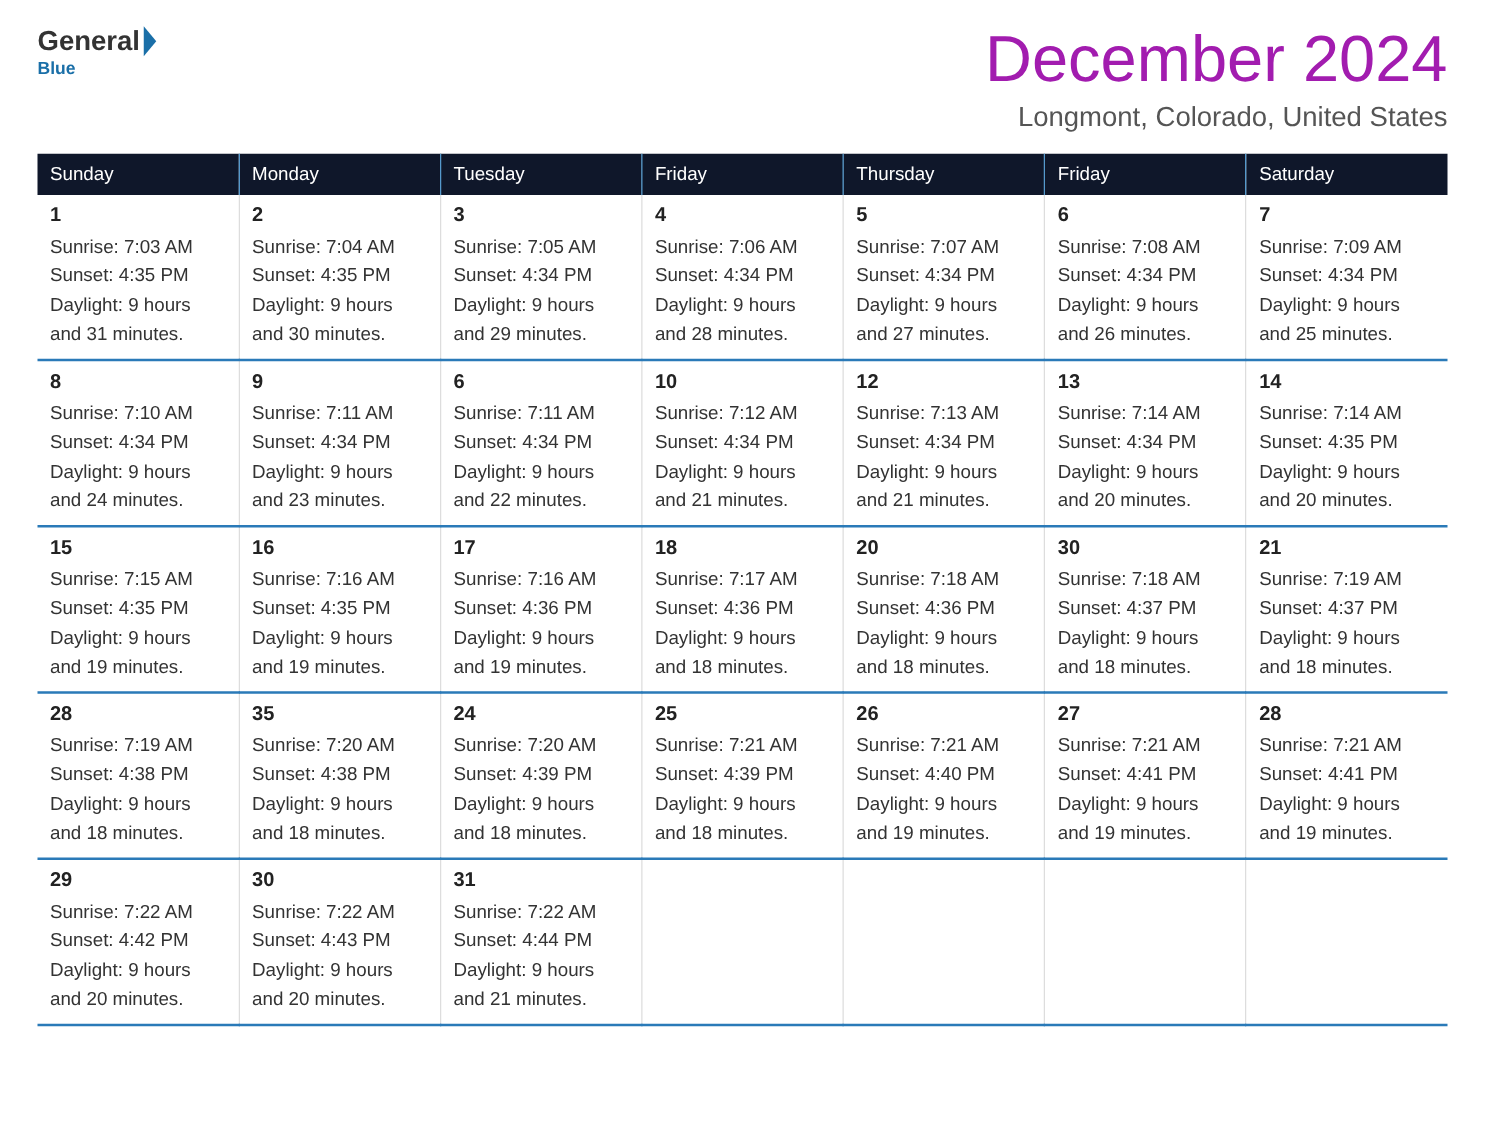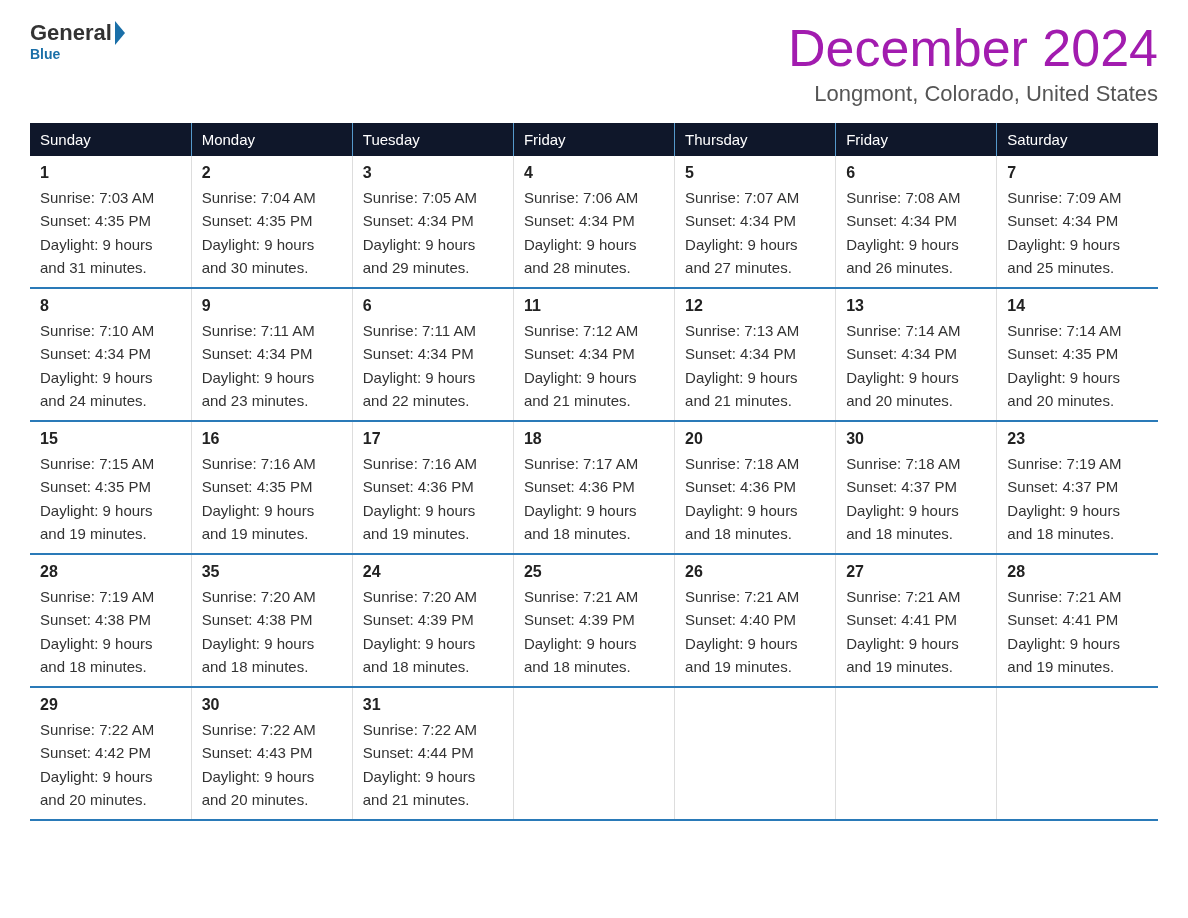--- a/index.html
+++ b/index.html
@@ -164,21 +164,21 @@
         </td>
         <td>
           <div class="day-number">9</div>
           <div class="day-info">Sunrise: 7:11 AM<br>Sunset: 4:34 PM<br>Daylight: 9 hours<br>and 23 minutes.</div>
         </td>
         <td>
           <div class="day-number">6</div>
           <div class="day-info">Sunrise: 7:11 AM<br>Sunset: 4:34 PM<br>Daylight: 9 hours<br>and 22 minutes.</div>
         </td>
         <td>
-          <div class="day-number">11</div>
+          <div class="day-number">10</div>
           <div class="day-info">Sunrise: 7:12 AM<br>Sunset: 4:34 PM<br>Daylight: 9 hours<br>and 21 minutes.</div>
         </td>
         <td>
           <div class="day-number">12</div>
           <div class="day-info">Sunrise: 7:13 AM<br>Sunset: 4:34 PM<br>Daylight: 9 hours<br>and 21 minutes.</div>
         </td>
         <td>
           <div class="day-number">13</div>
           <div class="day-info">Sunrise: 7:14 AM<br>Sunset: 4:34 PM<br>Daylight: 9 hours<br>and 20 minutes.</div>
         </td>
@@ -206,21 +206,21 @@
         </td>
         <td>
           <div class="day-number">20</div>
           <div class="day-info">Sunrise: 7:18 AM<br>Sunset: 4:36 PM<br>Daylight: 9 hours<br>and 18 minutes.</div>
         </td>
         <td>
           <div class="day-number">30</div>
           <div class="day-info">Sunrise: 7:18 AM<br>Sunset: 4:37 PM<br>Daylight: 9 hours<br>and 18 minutes.</div>
         </td>
         <td>
-          <div class="day-number">23</div>
+          <div class="day-number">21</div>
           <div class="day-info">Sunrise: 7:19 AM<br>Sunset: 4:37 PM<br>Daylight: 9 hours<br>and 18 minutes.</div>
         </td>
       </tr>
       <tr>
         <td>
           <div class="day-number">28</div>
           <div class="day-info">Sunrise: 7:19 AM<br>Sunset: 4:38 PM<br>Daylight: 9 hours<br>and 18 minutes.</div>
         </td>
         <td>
           <div class="day-number">35</div>

